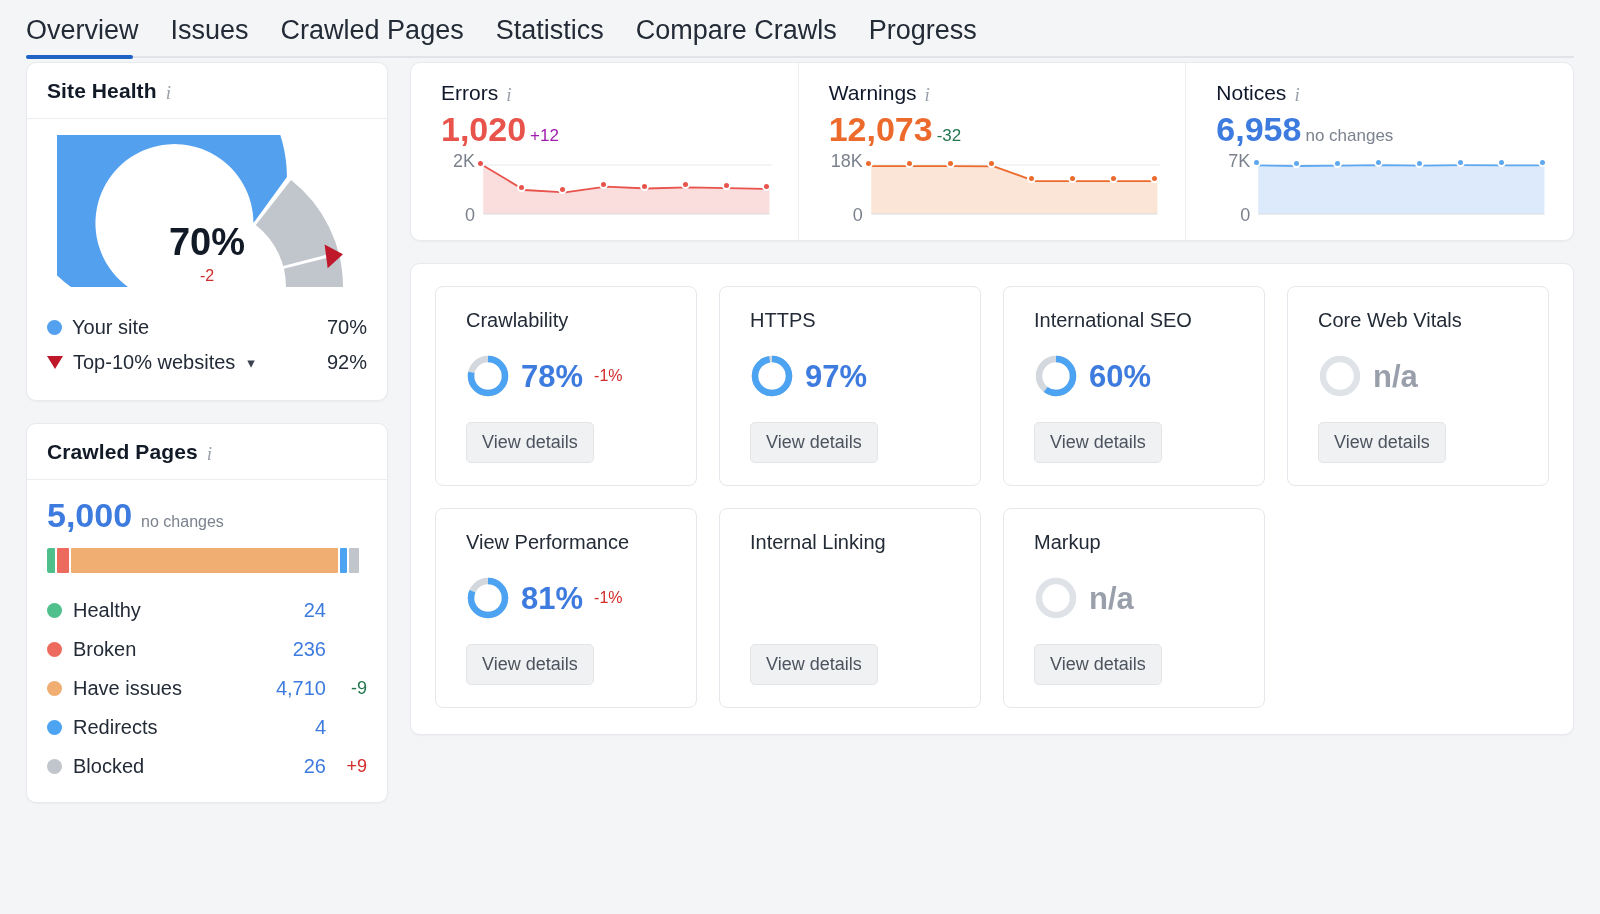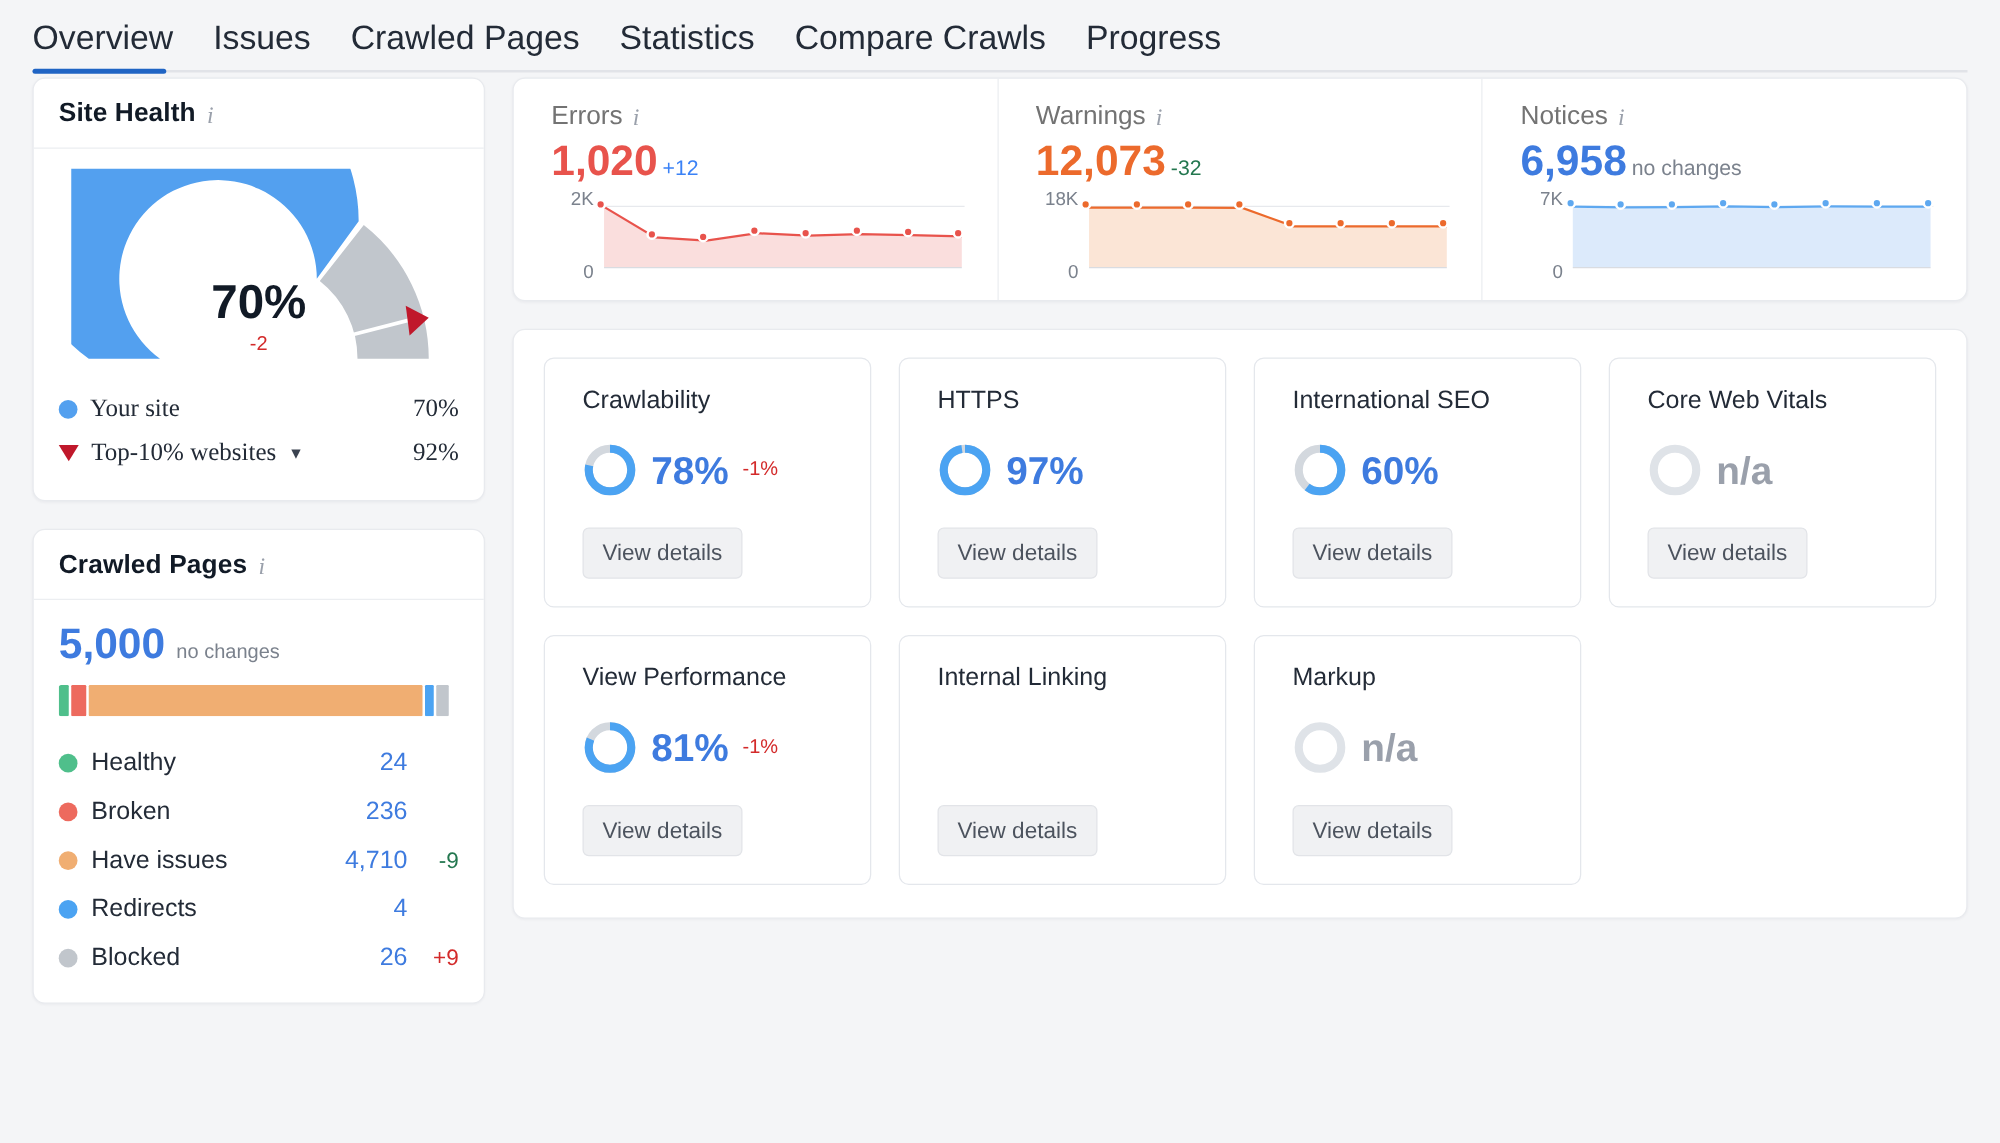--- a/index.html
+++ b/index.html
@@ -57,21 +57,21 @@
   .gauge-center {
     position: absolute; left: 0; right: 0; top: 88px;
     text-align: center; pointer-events: none;
   }
   .gauge-value { font-size: 38px; font-weight: bold; color: #111a26; line-height: 1; }
   .gauge-delta { font-size: 16px; color: #d32a2a; margin-top: 6px; }
 
   .sh-legend { padding: 10px 20px 20px 20px; }
   .sh-row {
     display: flex; align-items: center; gap: 10px;
-    font-size: 20px; color: #232b37; padding: 6px 0; font-family: Liberation Serif, serif;
+    font-size: 20px; color: #232b37; padding: 6px 0;
   }
   .sh-row .dot { width: 15px; height: 15px; border-radius: 50%; flex: 0 0 15px; }
   .sh-row .tri {
     width: 0; height: 0; flex: 0 0 15px;
     border-left: 8px solid transparent; border-right: 8px solid transparent;
     border-top: 13px solid #c0182b;
   }
   .sh-row .lbl { white-space: nowrap; }
   .sh-row .val { margin-left: auto; color: #232b37; }
   .chev { color: #3b4350; font-size: 15px; margin-left: 2px; cursor: pointer; }
@@ -99,28 +99,28 @@
   .cp-row .delta { font-size: 18px; min-width: 30px; text-align: right; white-space: nowrap; }
   .delta-good { color: #23774f; }
   .delta-bad  { color: #d32a2a; }
 
   
   .issues-card { padding: 0; }
   .issues-grid { display: flex; }
   .issue-block { flex: 1 1 0; padding: 18px 26px 22px 30px; position: relative; }
   .issue-block + .issue-block { border-left: 1px solid #eceef1; }
   .issue-head { display: flex; align-items: center; gap: 8px; }
-  .issue-name { font-size: 21px; color: #737373; }
+  .issue-name { font-size: 21px; color: #0f172a; }
   .issue-val { display: flex; align-items: baseline; gap: 4px; margin-top: 7px; }
   .issue-num { font-size: 34px; font-weight: bold; line-height: 1; }
   .issue-chg { font-size: 17px; }
   .spark { margin-top: 12px; display: flex; align-items: stretch; }
   .spark-axis {
     width: 40px; position: relative; flex: 0 0 40px;
-    font-size: 15px; color: #7b828d;
+    font-size: 18px; color: #7b828d;
   }
   .spark-axis .top { position: absolute; right: 6px; top: -7px; }
   .spark-axis .bot { position: absolute; right: 6px; bottom: -8px; }
   .spark svg { flex: 1 1 auto; display: block; }
 
   
   .tr-body { padding: 22px 24px 26px 24px; }
   .tr-grid {
     display: grid; grid-template-columns: repeat(4, 1fr);
     gap: 22px;
@@ -254,21 +254,21 @@
 
     <div class="card issues-card">
       <div class="issues-grid" id="issues-grid">
           <div class="issue-block">
             <div class="issue-head">
               <span class="issue-name">Errors</span>
               <span class="info-icon">i</span>
             </div>
             <div class="issue-val">
               <span class="issue-num" style="color: rgb(232, 83, 76);">1,020</span>
-              <span class="issue-chg" style="color: #3b82f6;">+12</span>
+              <span class="issue-chg" style="color: #a21caf;">+12</span>
             </div>
             <div class="spark">
               <div class="spark-axis">
                 <span class="top">2K</span>
                 <span class="bot">0</span>
               </div>
               <svg viewBox="0 0 260 60" preserveAspectRatio="none" height="60" style="overflow: visible;">
                 <line x1="0" x2="260" y1="7" y2="7" stroke="#e7e9ed" stroke-width="1"></line>
                 <path d="M 2 7.49 L 38.57142857142857 31.990000000000002 L 75.14285714285714 34.44 L 111.71428571428571 28.56 L 148.28571428571428 30.52 L 184.85714285714286 29.294999999999998 L 221.42857142857142 30.029999999999998 L 258 31.009999999999998 L 258 56 L 2 56 Z" fill="#fadedd"></path>
                 <line x1="2" x2="258" y1="56" y2="56" stroke="#d9dce1" stroke-width="1"></line>

